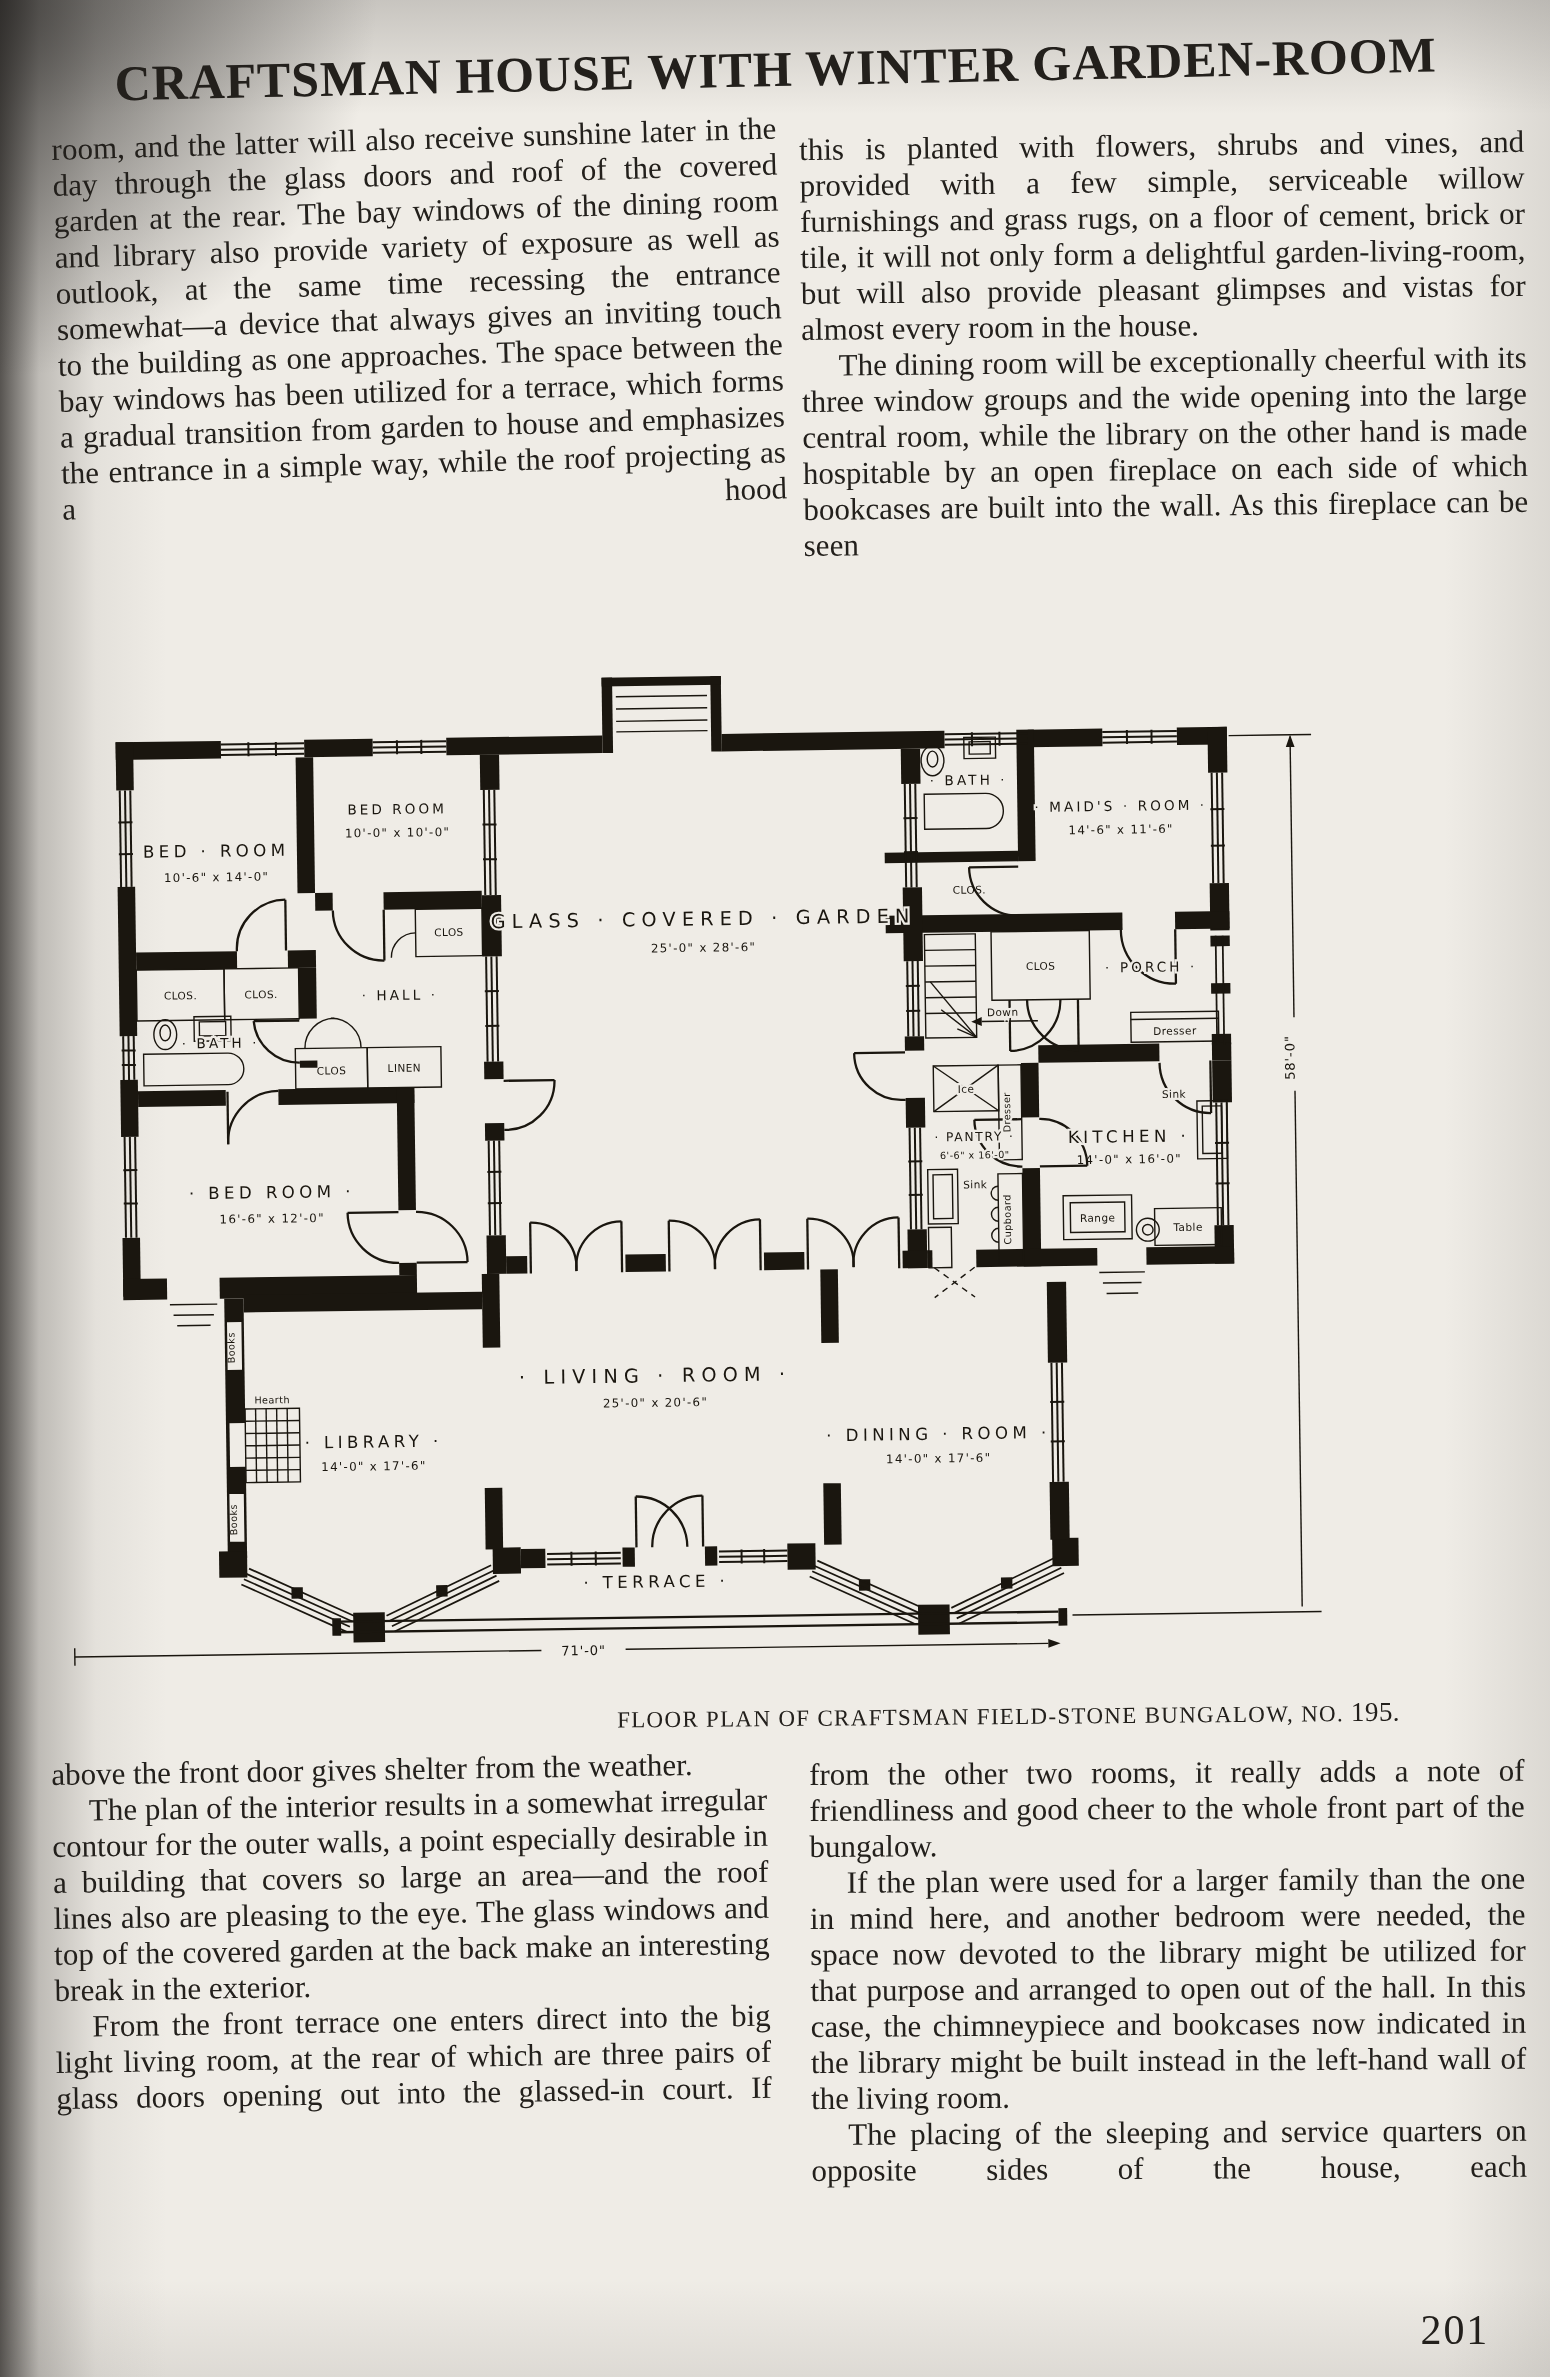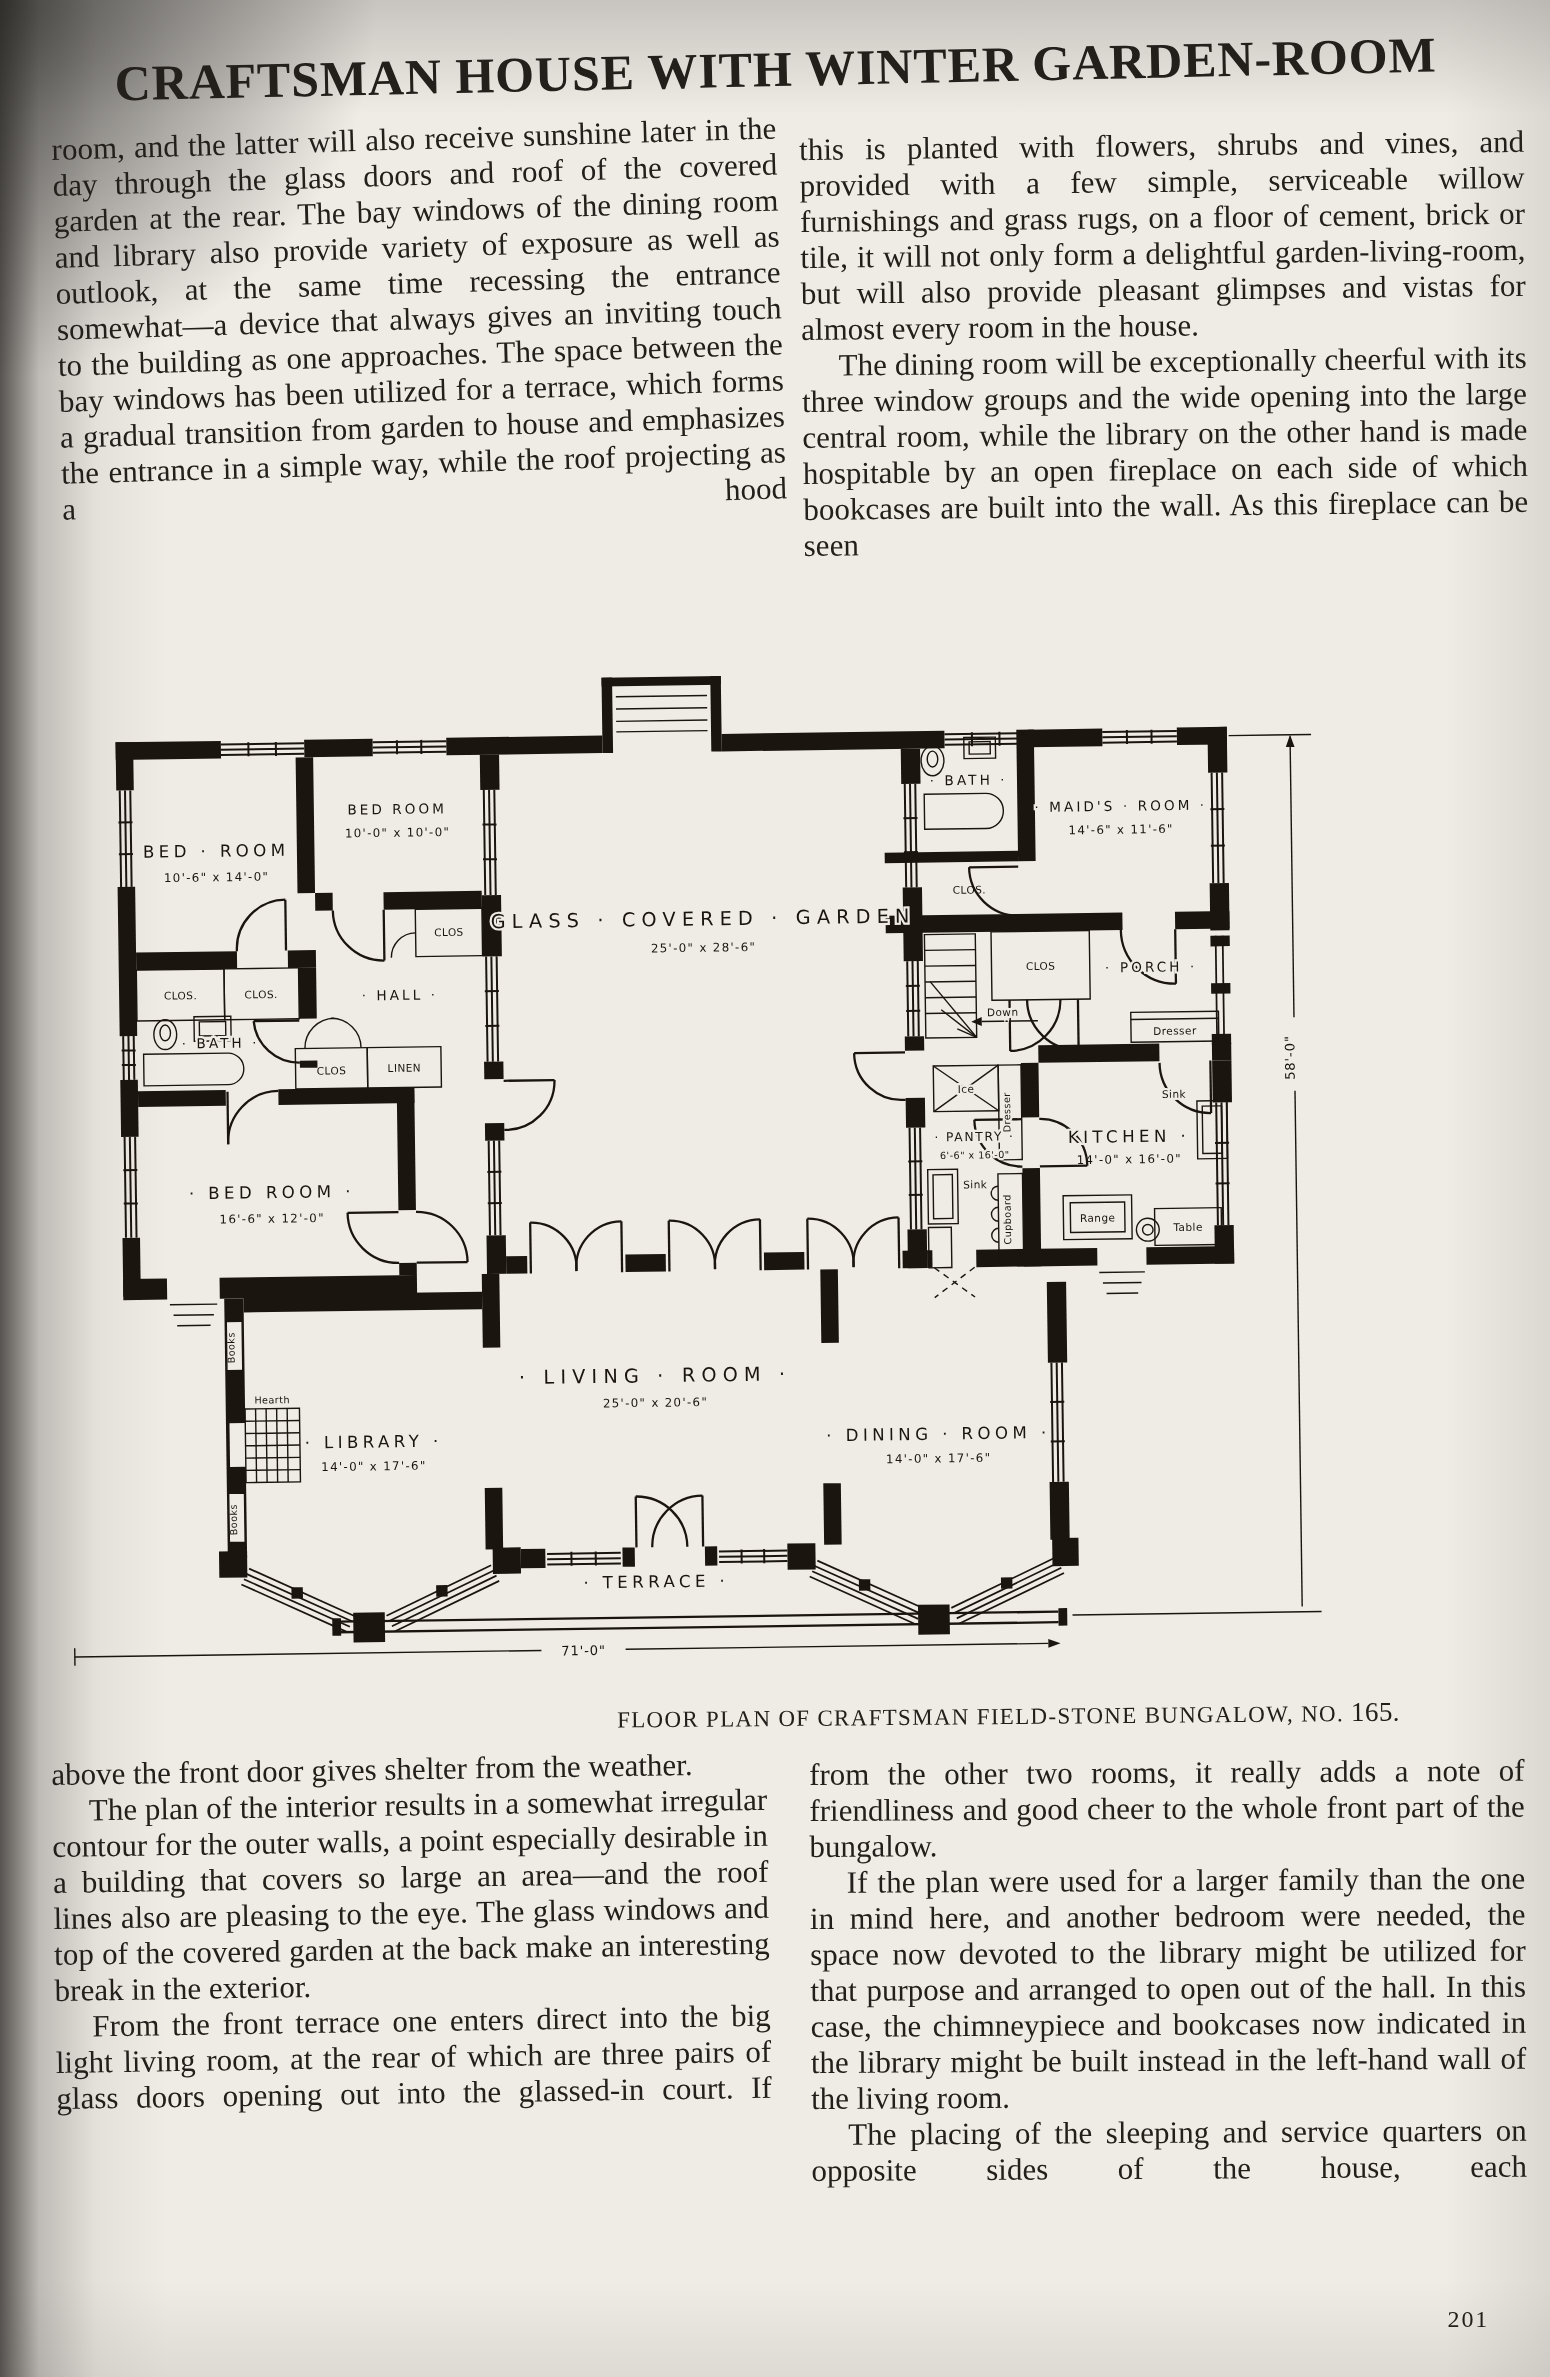--- a/index.html
+++ b/index.html
@@ -35,21 +35,21 @@
   .tilt-tr{transform:rotate(-0.65deg);transform-origin:0 0;}
   .tilt-bl{transform:rotate(-0.9deg);transform-origin:0 0;}
   .tilt-br{transform:rotate(-0.35deg);transform-origin:0 0;}
   .plan{position:absolute;top:663px;left:47px;width:1456px;height:1007px;transform:rotate(-0.8deg);}
   .caption{
     position:absolute;top:1700px;left:491px;width:1035px;
     text-align:center;font-size:23px;letter-spacing:1.3px;white-space:nowrap;
     transform:rotate(-0.5deg);
   }
   .caption .cap-num{font-size:27px;letter-spacing:0.4px;}
-  .pagenum{position:absolute;top:2306px;right:61px;font-size:24px;letter-spacing:1.8px;}
+  .pagenum{position:absolute;top:2306px;right:61px;font-size:42px;letter-spacing:1.8px;}
   
   svg .w{fill:#1a160f;}
   svg .tl{stroke:#1a160f;stroke-width:2.6;fill:none;}
   svg .tl2{stroke:#1a160f;stroke-width:1.6;fill:none;}
   svg .wn{stroke:#1a160f;stroke-width:2;fill:none;}
   svg .paper{fill:#efece6;}
   svg .dash{stroke-dasharray:7 6;}
   svg text{fill:#1a160f;font-family:"DejaVu Sans",sans-serif;text-anchor:middle;}
   svg .rm{font-size:22px;letter-spacing:7px;}
   svg .rmB{font-size:19px;letter-spacing:5px;}
@@ -471,21 +471,21 @@
       <text class="tiny lift" x="1098" y="638" transform="rotate(-90 1098 638)">Cupboard</text>
 
       <text class="hand lift" x="604" y="1128">71'-0"</text>
       <text class="hand lift" x="1424" y="458" transform="rotate(-90 1424 458)">58'-0"</text>
     </g>
   </svg>
   </div>
 
   <div class="caption">
     <span>FLOOR PLAN OF CRAFTSMAN FIELD-STONE BUNGALOW, NO.</span>
-    <span class="cap-num">165.</span>
+    <span class="cap-num">195.</span>
   </div>
 
   <div class="cols cols-bottom">
     <div class="col tilt-bl">
       <p>above the front door gives shelter from the weather.</p>
       <p class="ind">The plan of the interior results in a somewhat irregular contour for the outer walls, a point especially desirable in a building that covers so large an area—and the roof lines also are pleasing to the eye.  The glass windows and top of the covered garden at the back make an interesting break in the exterior.</p>
       <p class="ind cont">From the front terrace one enters direct into the big light living room, at the rear of which are three pairs of glass doors opening out into the glassed-in court.  If</p>
     </div>
     <div class="col tilt-br">
       <p>from the other two rooms, it really adds a note of friendliness and good cheer to the whole front part of the bungalow.</p>

